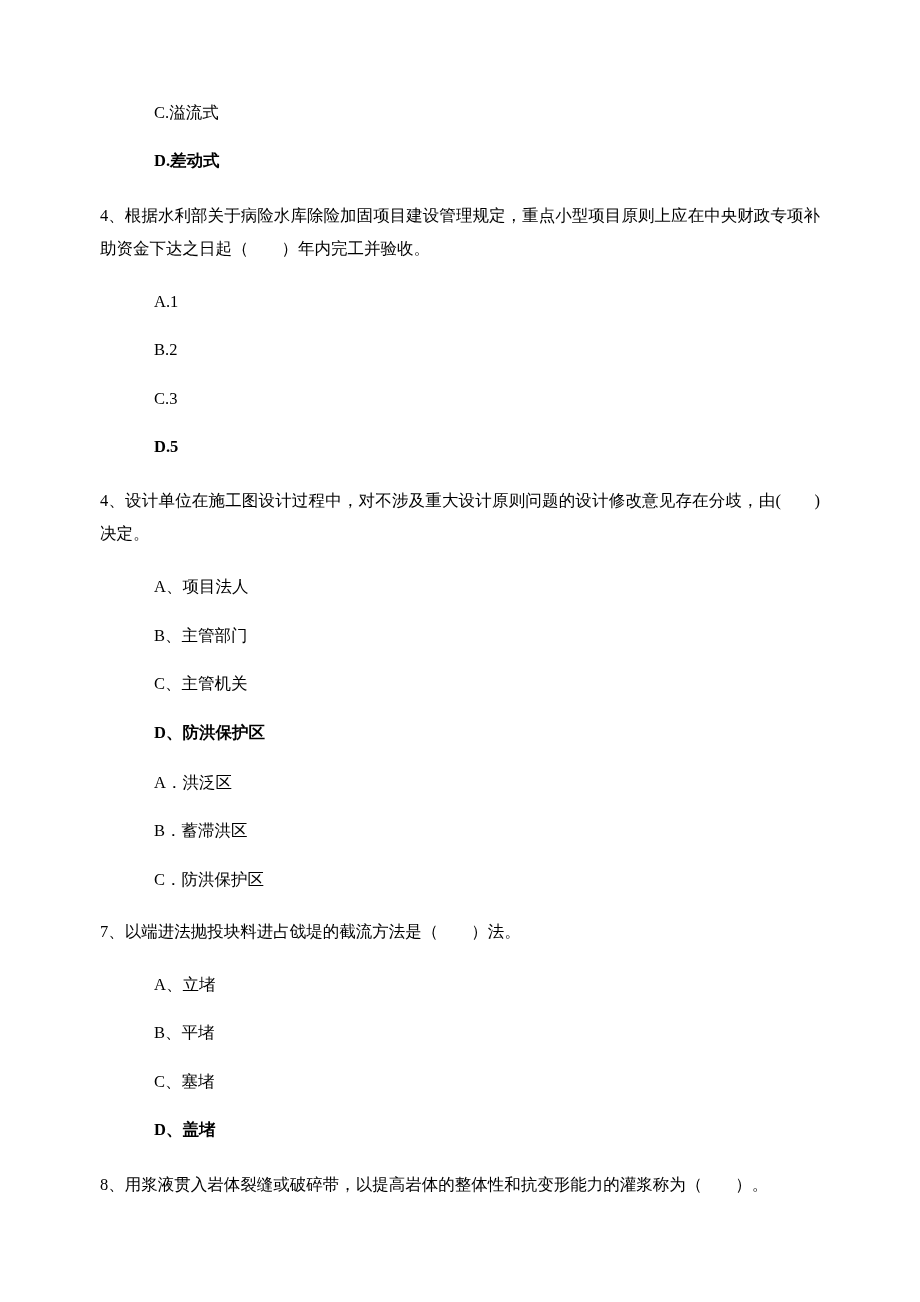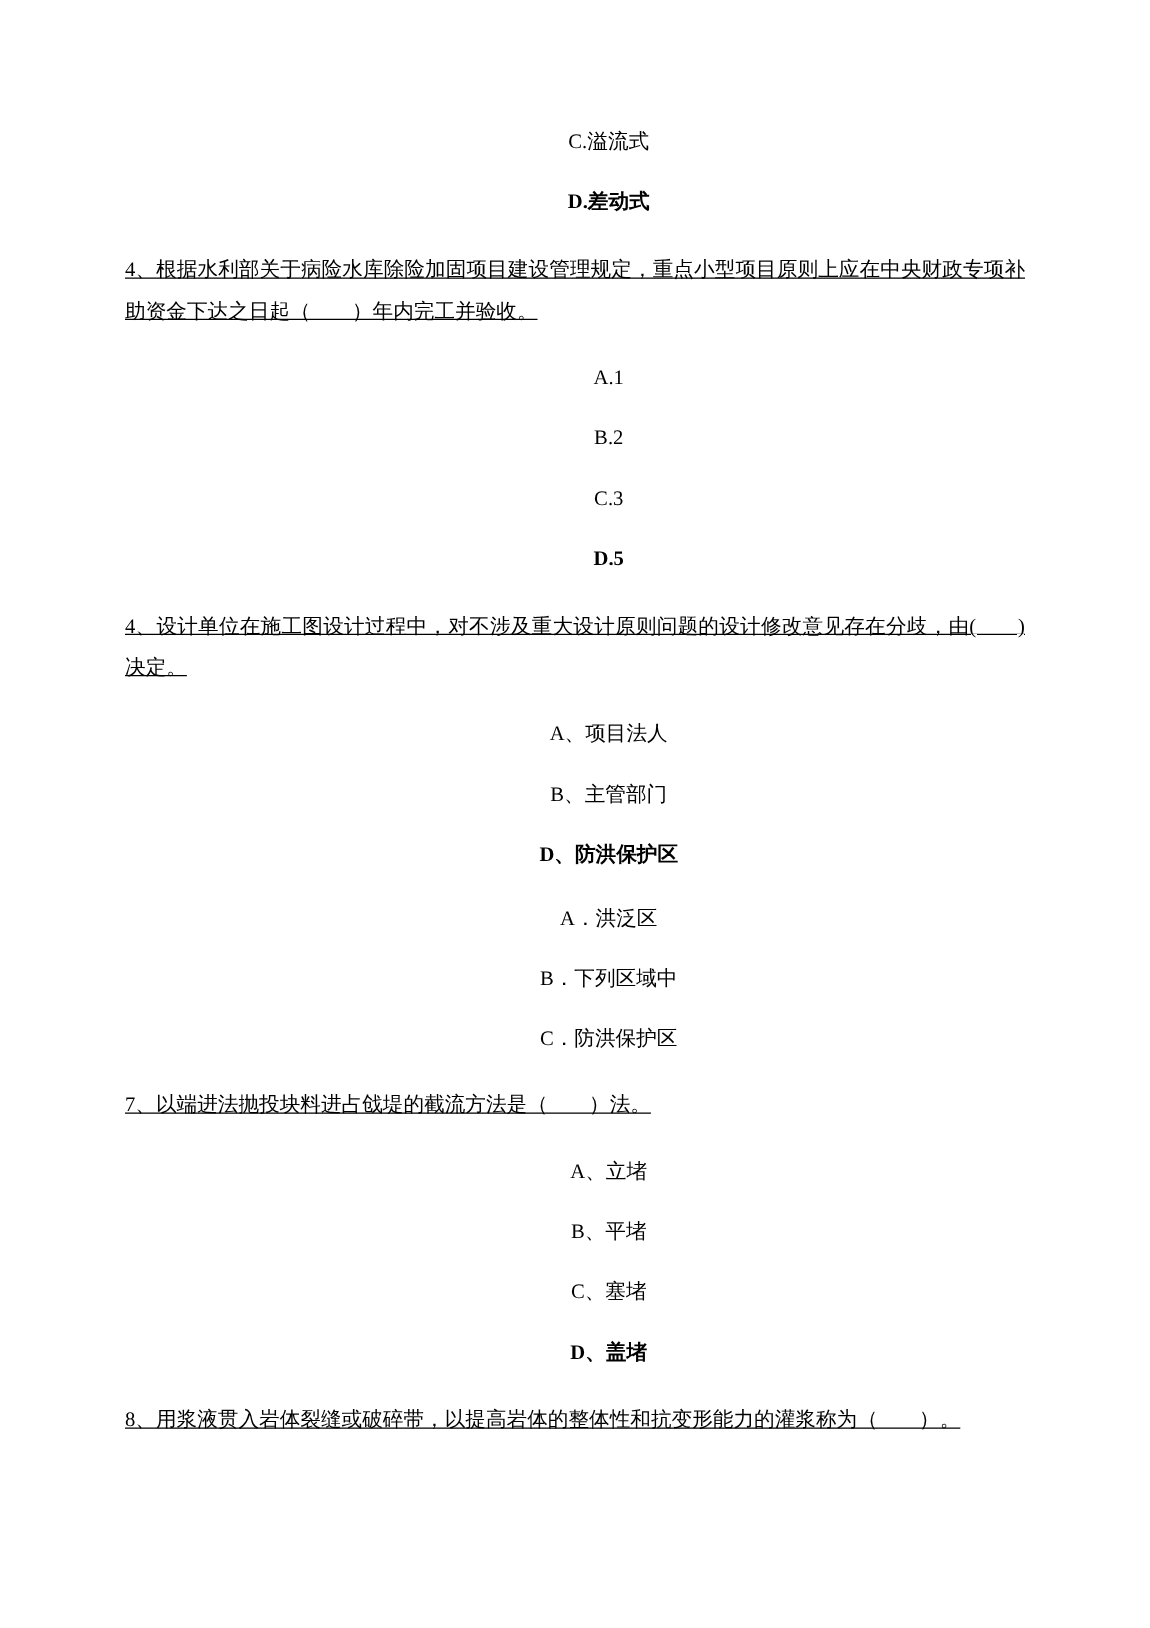--- a/index.html
+++ b/index.html
@@ -18,27 +18,25 @@
     box-sizing: border-box;
     width: 920px;
     min-height: 1302px;
     padding: 100px 100px 40px 100px;
     position: relative;
   }
   .question-intro {
     margin: 0 0 24px 0;
     text-align: justify;
     line-height: 2;
-    text-decoration: underline;
   }
   .option {
     margin: 0 0 22px 0;
     padding-left: 54px;
     line-height: 1.6;
-    text-align: center;
   }
   .last-option {
     margin-bottom: 24px;
     font-weight: bold;
   }
 </style>
 </head>
 <body>
 
 <div class="page">
@@ -48,24 +46,25 @@
 
   <p class="question-intro">4、根据水利部关于病险水库除险加固项目建设管理规定，重点小型项目原则上应在中央财政专项补助资金下达之日起（　　）年内完工并验收。</p>
   <p class="option">A.1</p>
   <p class="option">B.2</p>
   <p class="option">C.3</p>
   <p class="option last-option">D.5</p>
 
   <p class="question-intro">4、设计单位在施工图设计过程中，对不涉及重大设计原则问题的设计修改意见存在分歧，由(　　)决定。</p>
   <p class="option">A、项目法人</p>
   <p class="option">B、主管部门</p>
+  <p class="option">C、主管机关</p>
   <p class="option last-option">D、防洪保护区</p>
 
   <p class="option">A．洪泛区</p>
-  <p class="option">B．下列区域中</p>
+  <p class="option">B．蓄滞洪区</p>
   <p class="option">C．防洪保护区</p>
 
   <p class="question-intro">7、以端进法抛投块料进占戗堤的截流方法是（　　）法。</p>
   <p class="option">A、立堵</p>
   <p class="option">B、平堵</p>
   <p class="option">C、塞堵</p>
   <p class="option last-option">D、盖堵</p>
 
   <p class="question-intro">8、用浆液贯入岩体裂缝或破碎带，以提高岩体的整体性和抗变形能力的灌浆称为（　　）。</p>
 

